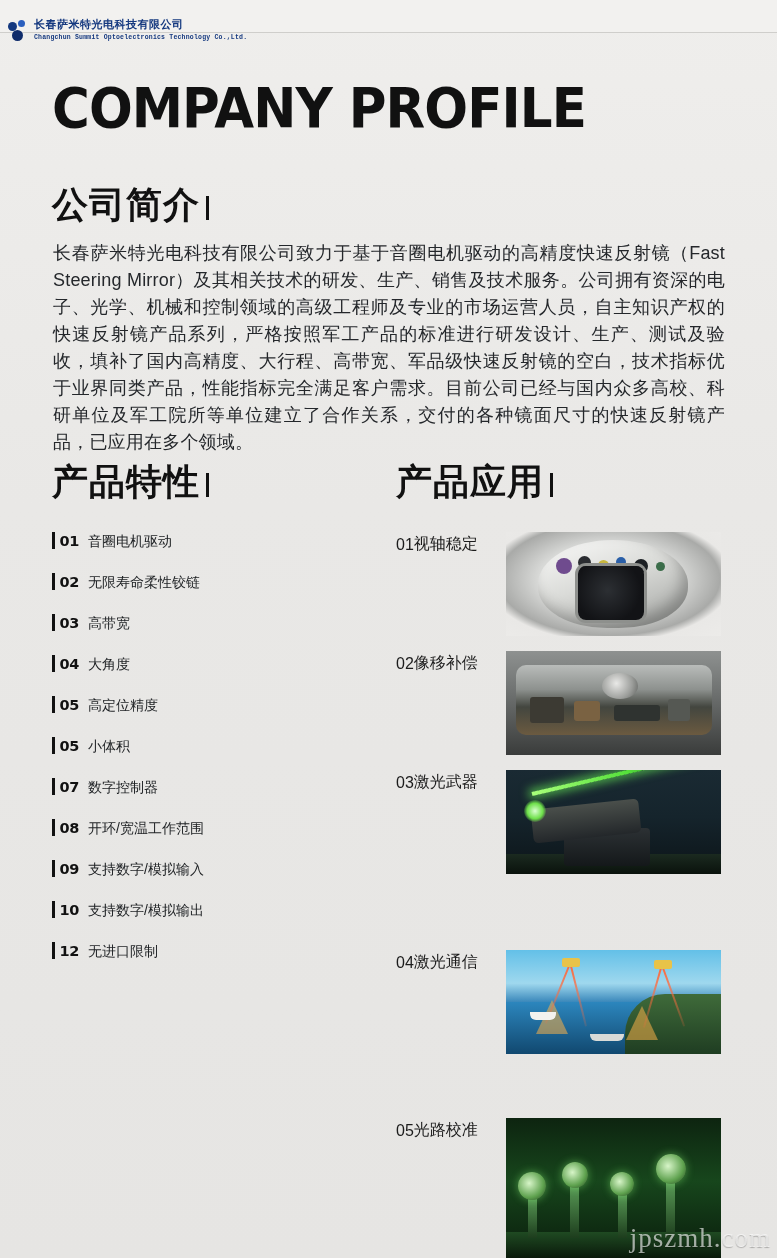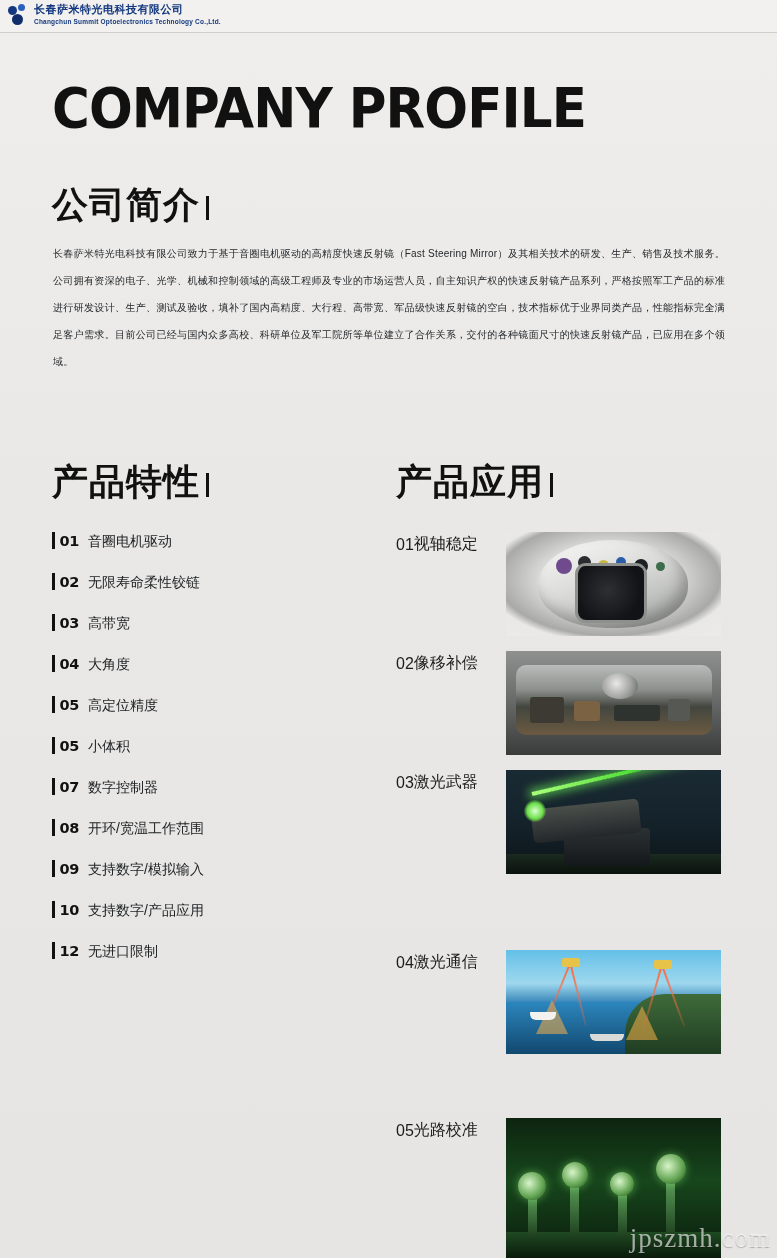--- a/index.html
+++ b/index.html
@@ -26,23 +26,24 @@
   .header {
     position: absolute;
     top: 0; left: 0;
     width: 777px;
     height: 32px;
     background: #f2f1ef;
     border-bottom: 1px solid #cfcecb;
   }
   .logo-block {
     position: absolute;
-    left: 8px; top: 3px;
+    left: 8px; top: 19px;
     display: flex;
     align-items: flex-end;
+    font-family: Liberation Mono, monospace;
   }
   .logo-mark {
     width: 22px;
     height: 22px;
     margin-right: 4px;
     position: relative;
   }
   .logo-mark .dot {
     position: absolute;
     background: #1b3f8f;
@@ -101,21 +102,21 @@
   #head-company { left: 52px; top: 181px; }
   #head-features { left: 52px; top: 458px; }
   #head-applications { left: 396px; top: 458px; }
 
   
   .intro {
     position: absolute;
     left: 53px;
     top: 240px;
     width: 672px;
-    font-size: 10px;
+    font-size: 18px;
     line-height: 27px;
     color: #24272b;
     text-align: justify;
     letter-spacing: 0.2px;
   }
 
   
   .list {
     position: absolute;
   }
@@ -448,21 +449,21 @@
           <span class="bar"></span>
           <span class="num">09</span>
         </span>
       <span class="label">支持数字/模拟输入</span>
     </div>
     <div class="item">
       <span class="num-wrap">
           <span class="bar"></span>
           <span class="num">10</span>
         </span>
-      <span class="label">支持数字/产品应用</span>
+      <span class="label">支持数字/模拟输出</span>
     </div>
     <div class="item">
       <span class="num-wrap">
           <span class="bar"></span>
           <span class="num">12</span>
         </span>
       <span class="label">无进口限制</span>
     </div>
   </div>
 

